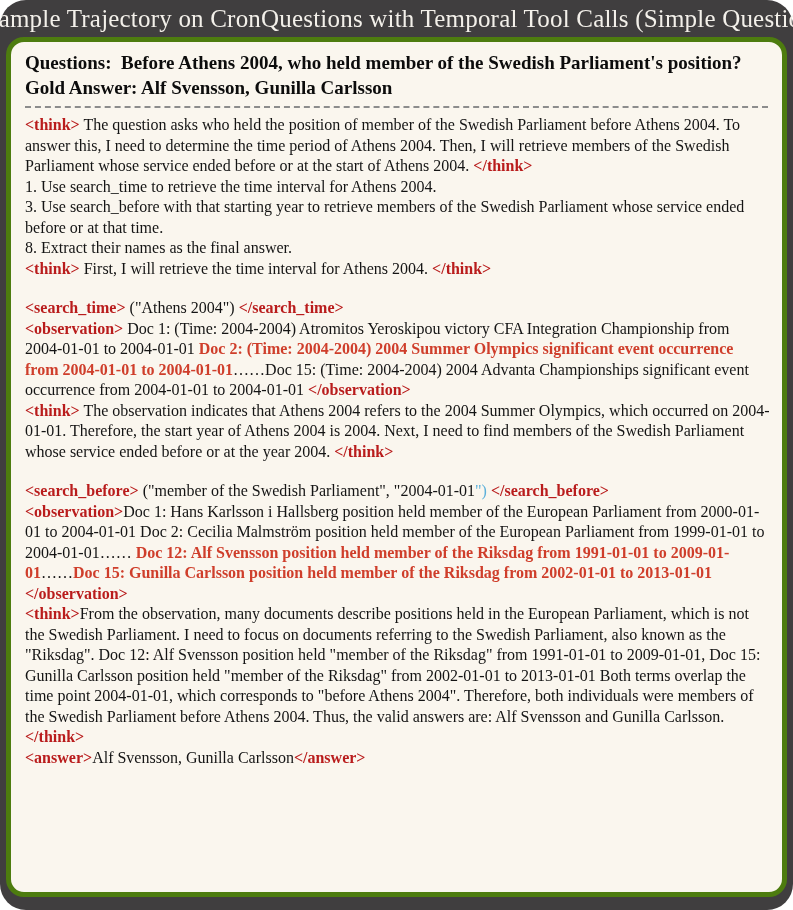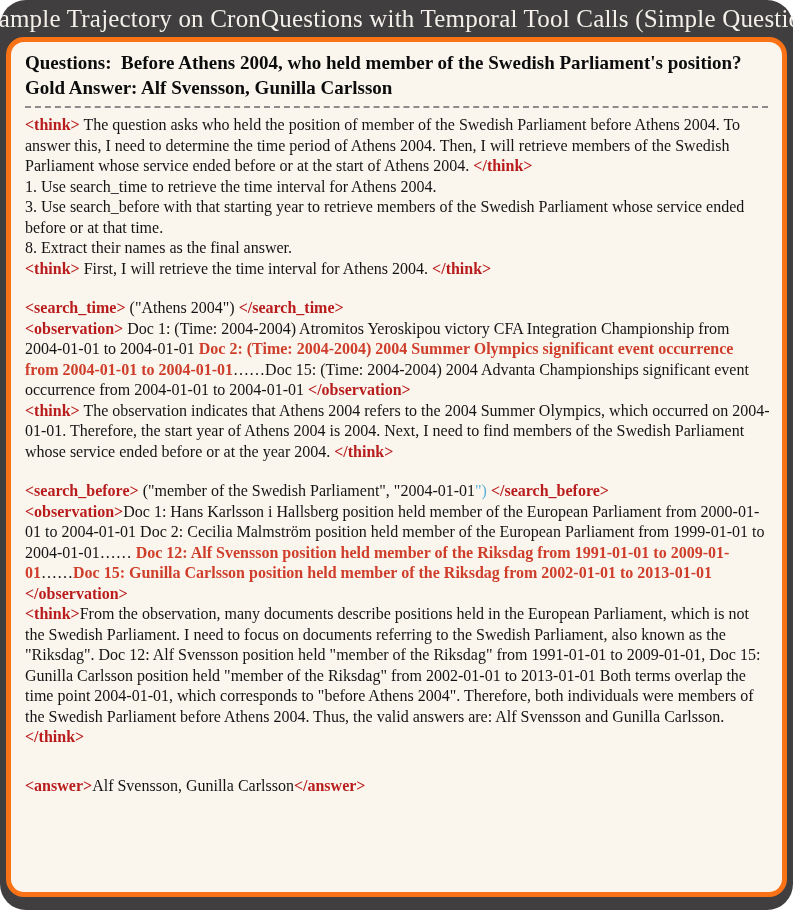--- a/index.html
+++ b/index.html
@@ -35,21 +35,21 @@
     white-space: nowrap;
   }
   .panel {
     position: absolute;
     left: 6px;
     right: 6px;
     top: 37px;
     bottom: 13px;
     box-sizing: border-box;
     background: #faf6ee;
-    border: 5px solid #f97316;
+    border: 5px solid #4d7c0f;
     border-radius: 18px;
     padding: 8px 12px 0 14px;
     overflow: hidden;
   }
   .question {
     font-weight: bold;
     font-size: 19px;
     line-height: 25px;
     color: #0c0c0c;
     white-space: pre-wrap;
@@ -59,21 +59,21 @@
     margin: 6px 2px 7px 0;
     height: 0;
   }
   .body-text-area {
     font-size: 16px;
     line-height: 20.5px;
     color: #141414;
   }
   .block { margin: 0; }
   .block.gap-line { margin-top: 19px; }
-  .block.gap-large { margin-top: 28px; }
+  .block.gap-large { }
   span.tag  { color: #b91c1c; font-weight: bold; }
   span.blue { color: #5cb0da; }
   span.red  { color: #cf3e2b; font-weight: bold; }
   span.text { color: #141414; }
 </style>
 </head>
 <body>
 
 <div class="stage">
   <div class="frame">

